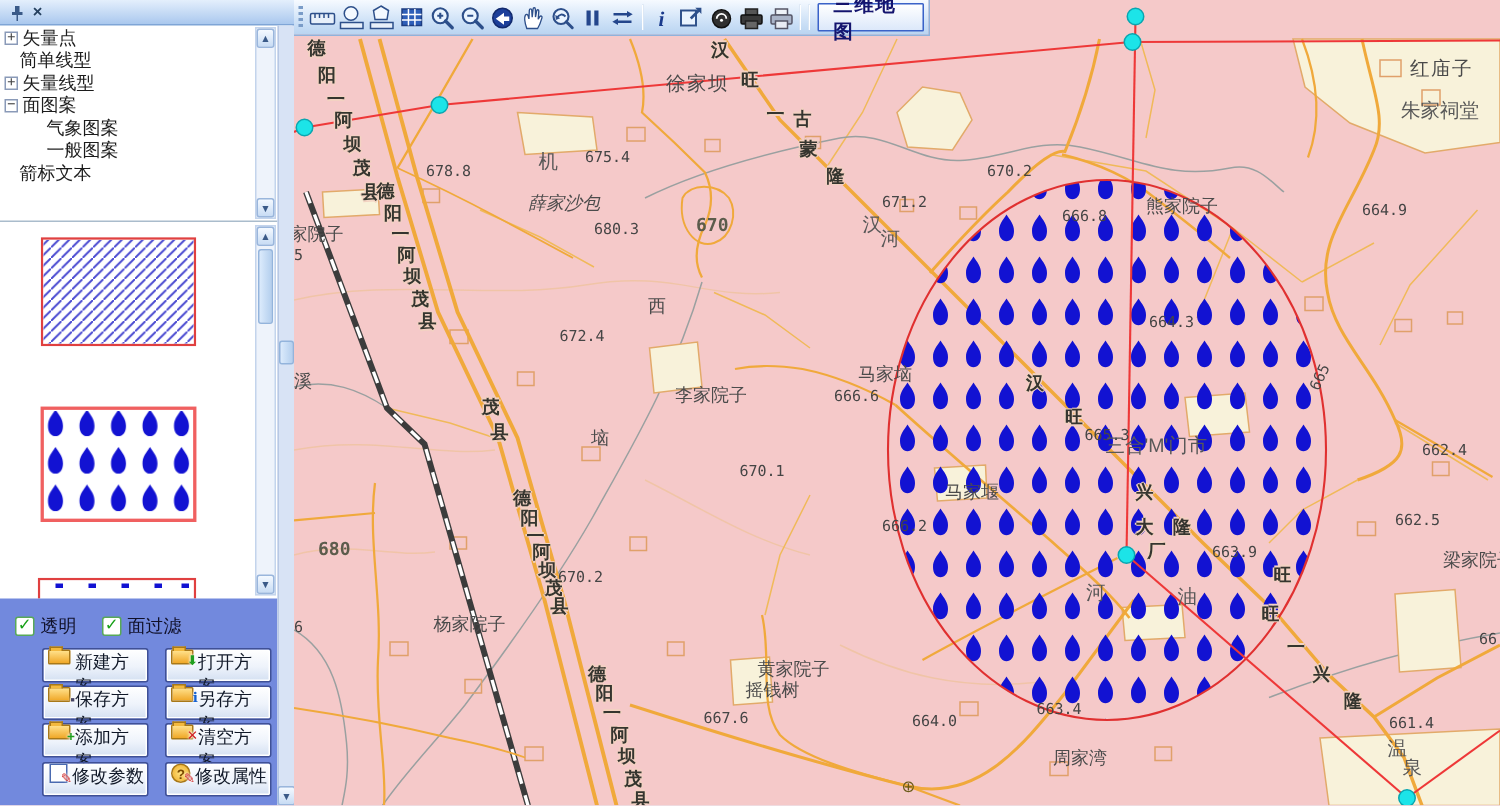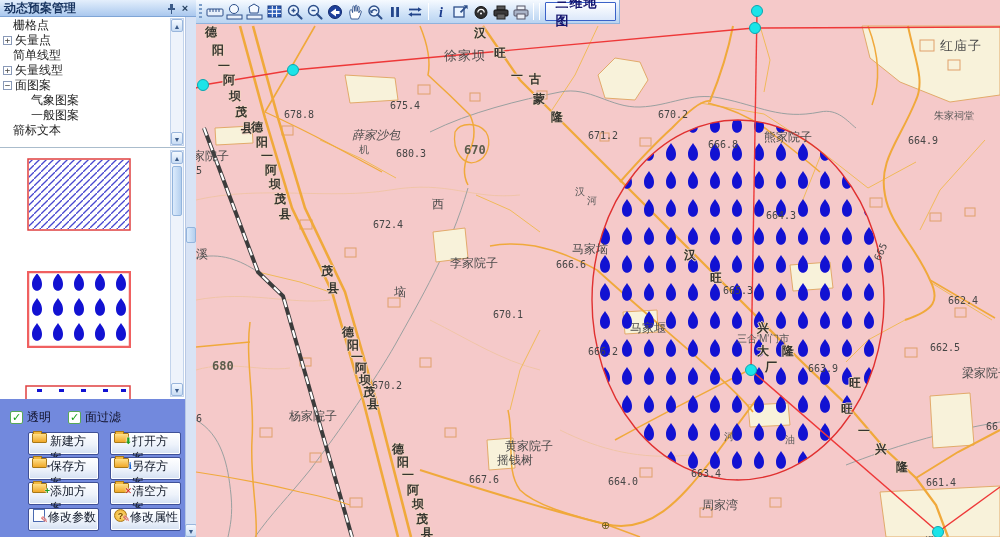--- a/index.html
+++ b/index.html
@@ -49,21 +49,21 @@
   #outerstrip{position:absolute;left:185px;top:17px;width:11px;height:520px;background:#d8e3f5;border-left:1px solid #b8c8e4;}
   
   #map{position:absolute;left:196px;top:0;width:804px;height:537px;background:#f5c9c9;overflow:hidden;}
   #mapsvg{position:absolute;left:0;top:0;}
   #maplabels{position:absolute;left:0;top:0;width:804px;height:537px;pointer-events:none;}
   .ml{position:absolute;white-space:nowrap;line-height:1;}
   .n{font-family:"DejaVu Sans Mono",monospace;font-size:10px;color:#454545;}
   .b{font-family:"DejaVu Sans Mono",monospace;font-size:12px;font-weight:bold;color:#5c5c4c;}
   .p{font-size:12px;color:#4c4c4c;}
   .p2{font-size:13px;color:#4a4a4a;letter-spacing:1px;}
-  .s{font-size:10px;color:#585858;margin-top:44px;}
+  .s{font-size:13px;color:#585858;}
   .r{font-size:12px;font-weight:bold;color:#35352f;
      text-shadow:1px 0 #f3d2c2,-1px 0 #f3d2c2,0 1px #f3d2c2,0 -1px #f3d2c2;}
   .y{font-size:11px;color:#6a5a18;}
   
   #maptoolbar{position:absolute;left:0;top:0;width:424px;height:24px;
      background:linear-gradient(#f6faff,#cfe2f7 60%,#b9d4f1);border-bottom:1px solid #8fb2dc;border-right:1px solid #8fb2dc;
      display:flex;align-items:center;gap:1px;padding:0 3px;}
   .tbi{width:21px;height:20px;display:flex;align-items:center;justify-content:center;border-radius:2px;}
   .tbsep{width:1px;height:17px;background:#93b4da;border-right:1px solid #fff;margin:0 2px;}
   #grip{width:3px;height:16px;margin:0 3px 0 0;
@@ -72,36 +72,31 @@
      background:linear-gradient(#ffffff,#dce8fa);font-size:13px;font-weight:bold;color:#14146e;
      display:flex;align-items:center;letter-spacing:1px;}
 </style>
 </head>
 <body>
 
 <div id="app">
 
   <div id="sidebar">
     <div id="sb-header">
-      <span id="sb-title">动态预案管理</span>
       <span class="hdr-btn">
         <svg width="9" height="11" viewBox="0 0 9 11">
             <rect x="3" y="1" width="3" height="5" fill="#3a5a88"></rect>
             <rect x="1" y="5" width="7" height="2" fill="#3a5a88"></rect>
             <rect x="4" y="7" width="1" height="4" fill="#3a5a88"></rect>
           </svg>
       </span>
       <span class="hdr-btn" style="font-weight:bold;">×</span>
     </div>
 
     <div id="tree">
-        <div class="trow">
-          <span class="tspace"></span>
-          <span>栅格点</span>
-        </div>
         <div class="trow">
           <span class="texp">+</span>
           <span>矢量点</span>
         </div>
         <div class="trow">
           <span class="tspace"></span>
           <span>简单线型</span>
         </div>
         <div class="trow">
           <span class="texp">+</span>

